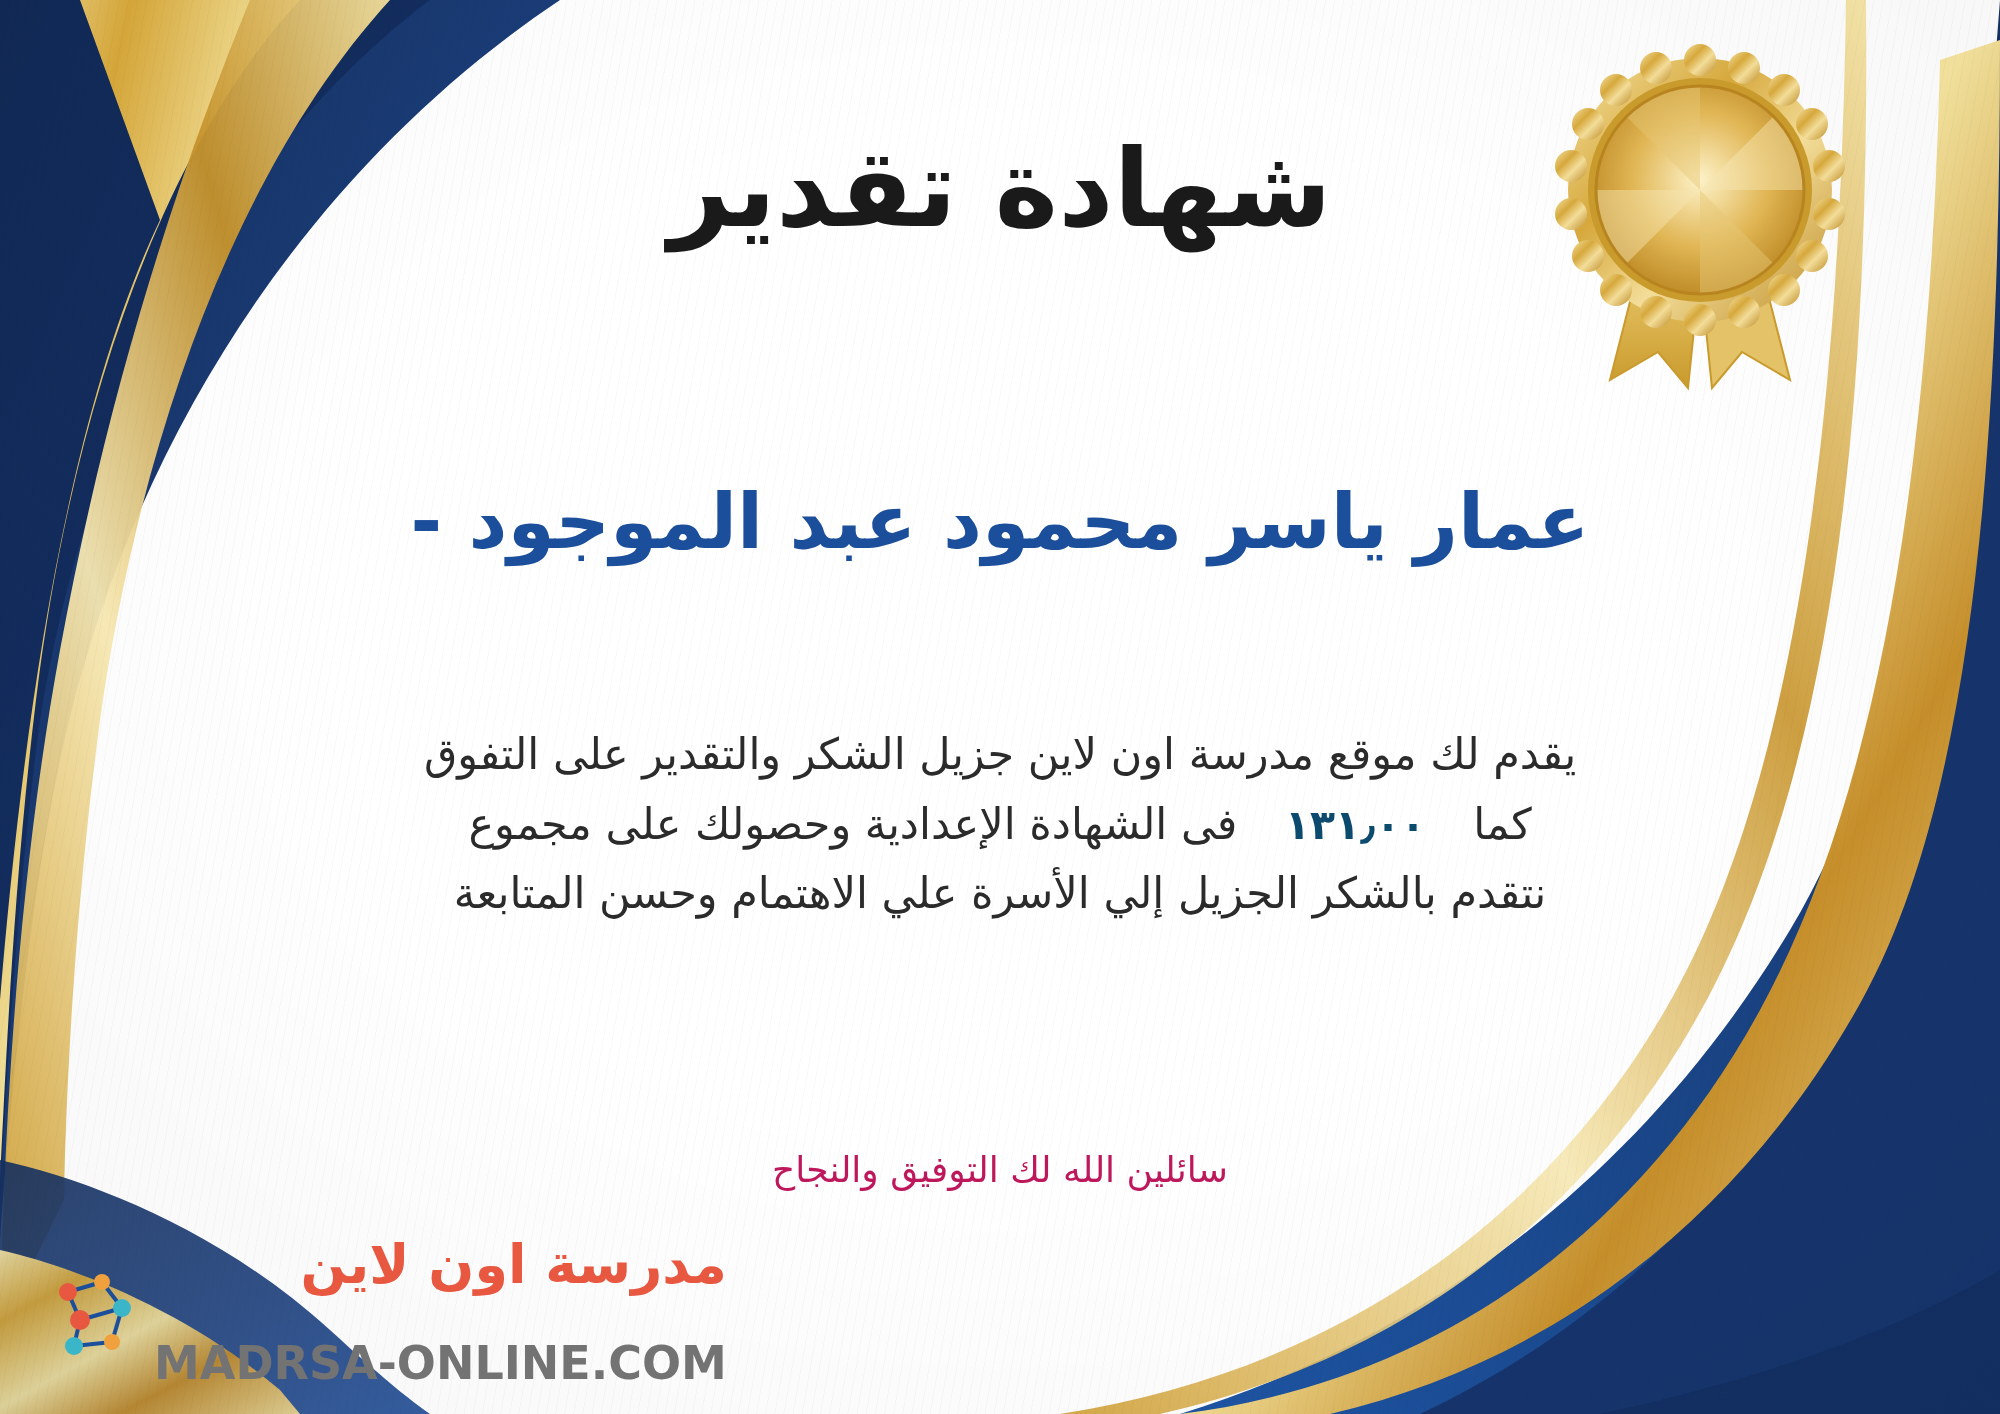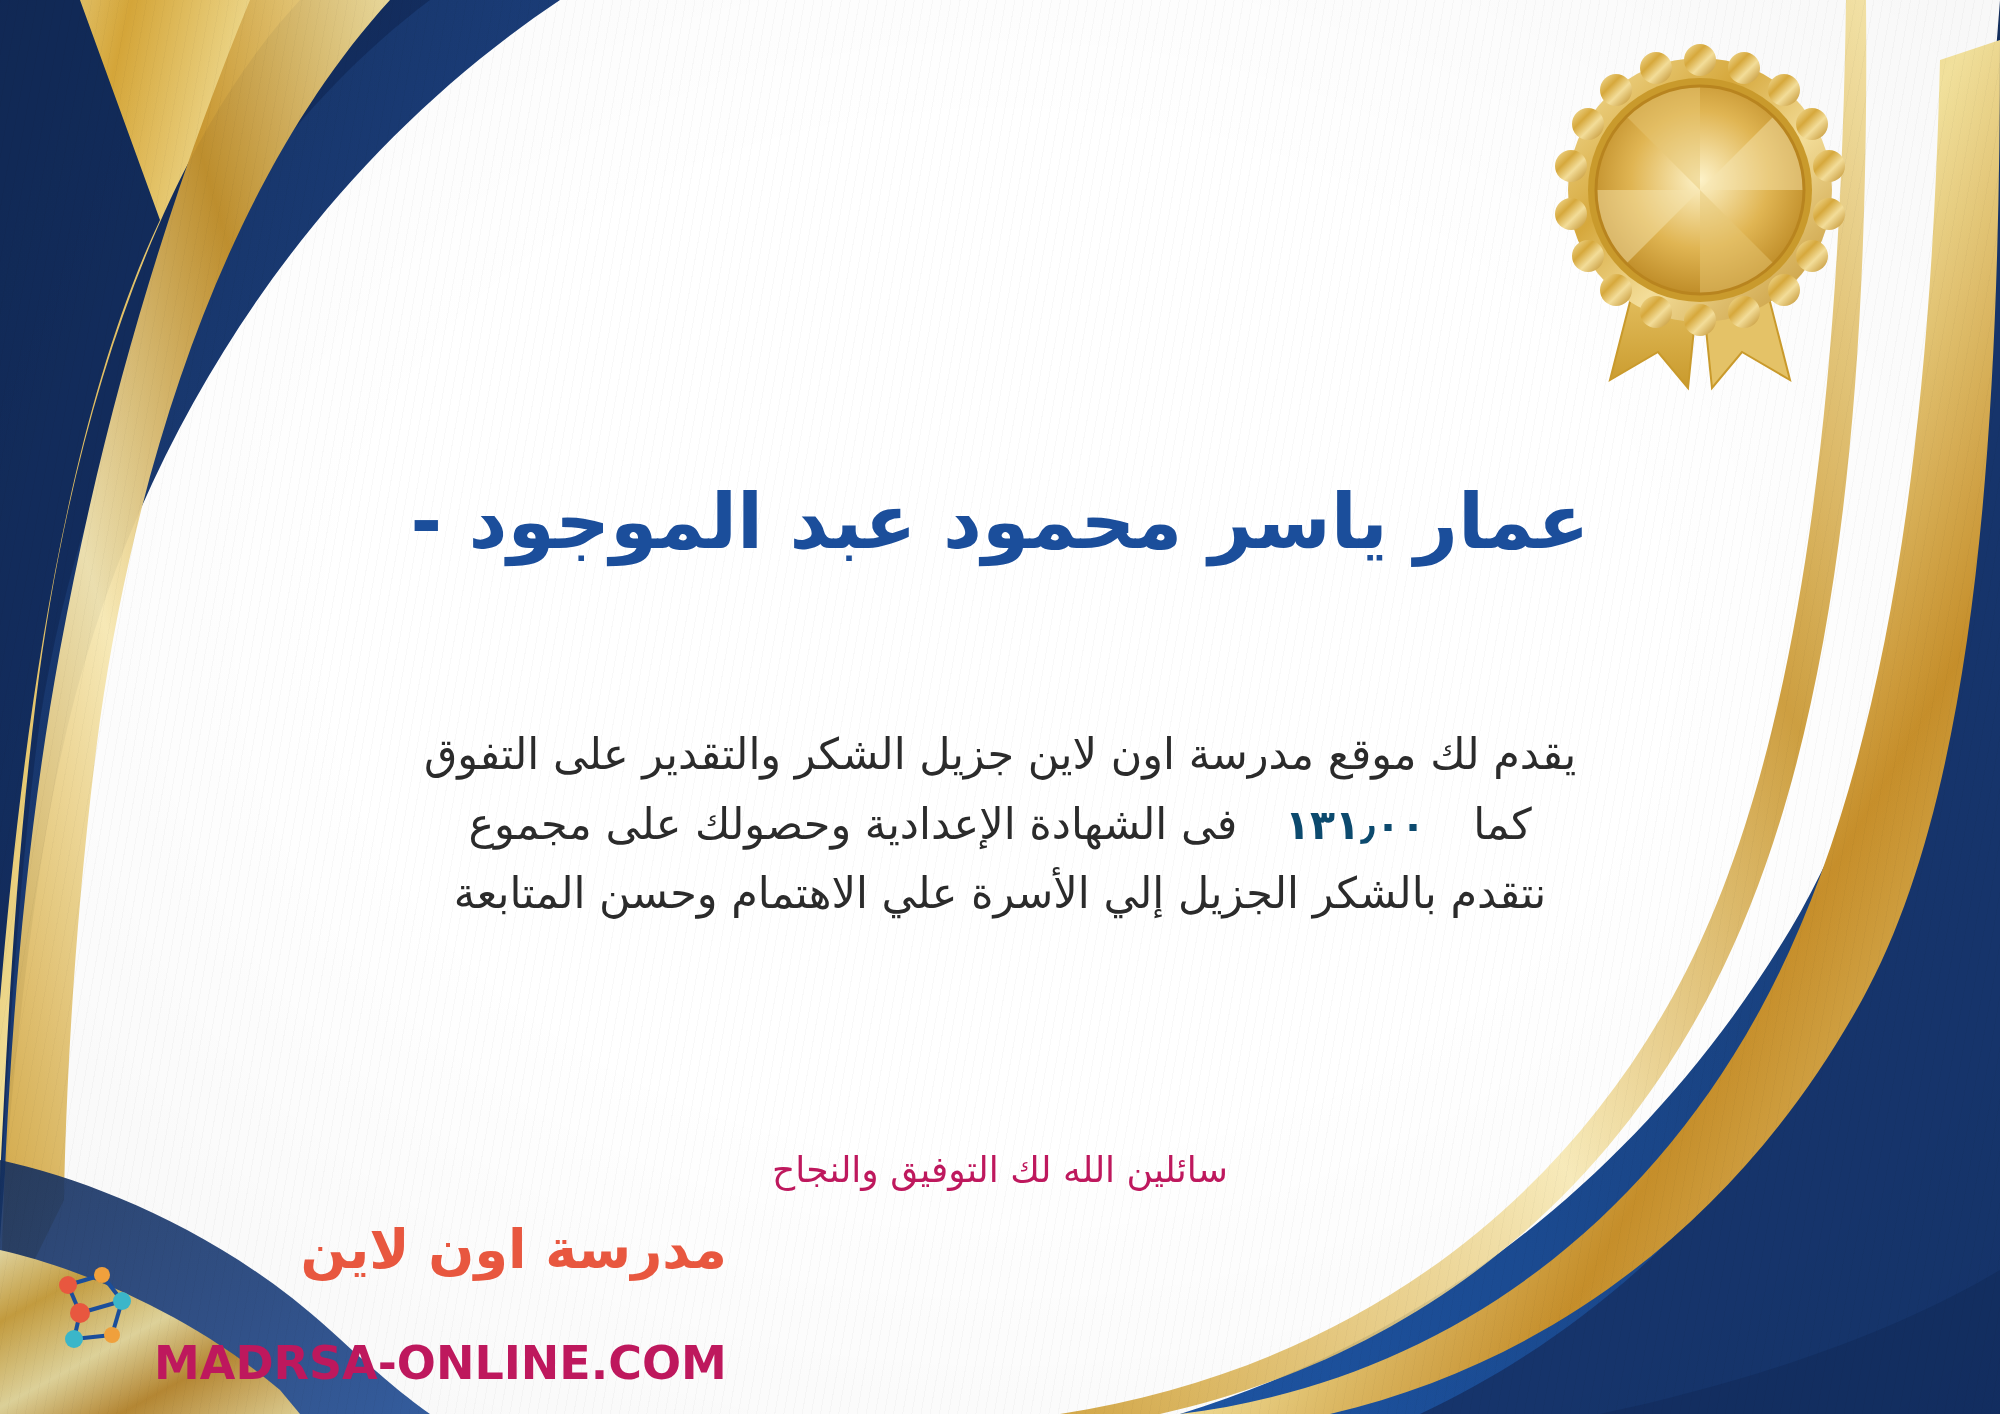--- a/index.html
+++ b/index.html
@@ -140,23 +140,23 @@
   .logo-ar {
     font-size: 54px;
     font-weight: 700;
     color: #e8573f;
     direction: rtl;
     letter-spacing: -1px;
   }
   .logo-en {
     font-size: 46px;
     font-weight: 700;
-    color: #be185d;
+    color: #737373;
     letter-spacing: 0px;
-    margin-top: 15px;
+    margin-top: 0;
     direction: ltr;
   }
   .logo-mark {
     margin-right: 14px;
     margin-left: 0;
   }
 
   
   .medal {
     position: absolute;
@@ -269,20 +269,21 @@
         <path d="M0,0 L0,-104 A104,104 0 0,0 -74,-74 Z" fill="#e7c877"></path>
         <path d="M0,0 L-104,0 A104,104 0 0,0 -74,74 Z" fill="#f7e7b4"></path>
         <path d="M0,0 L0,104 A104,104 0 0,0 74,74 Z" fill="#e7c877"></path>
       </g>
       <circle cx="0" cy="0" r="104" fill="none" stroke="#b8841f" stroke-width="3"></circle>
     </g>
   </svg>
 
   <div class="content">
 
+    <div class="cert-title">شهادة تقدير</div>
 
     <div class="recipient-name">عمار ياسر محمود عبد الموجود -</div>
 
     <div class="body-block">
       <div class="body-line">يقدم لك موقع مدرسة اون لاين جزيل الشكر  والتقدير على التفوق</div>
 
       <div class="body-line">
         <span>كما</span>
         <span class="grade-value">١٣١٫٠٠</span>
         <span>فى الشهادة الإعدادية وحصولك على مجموع</span>

